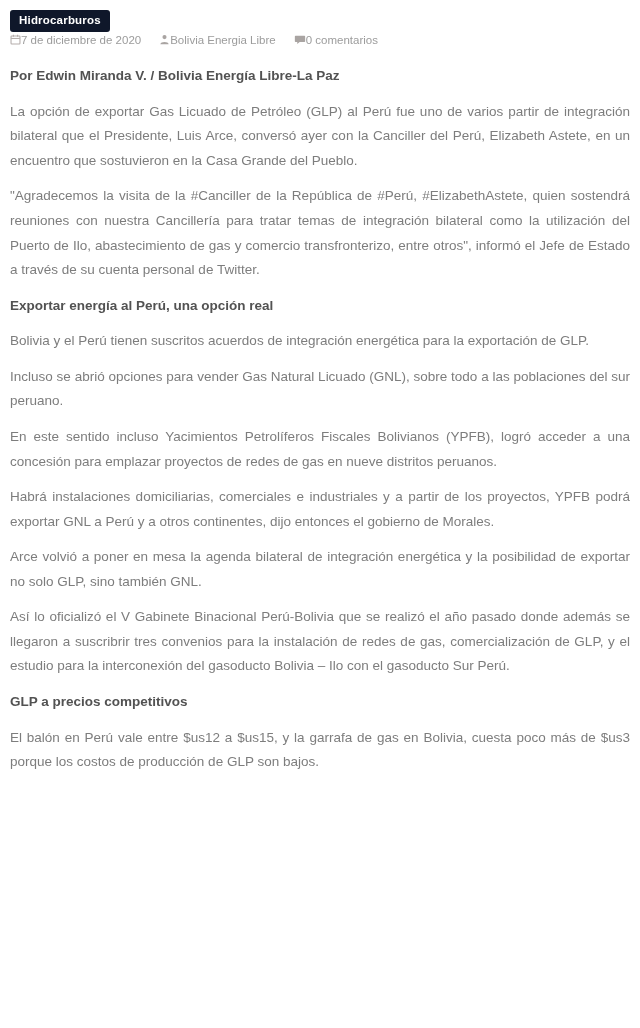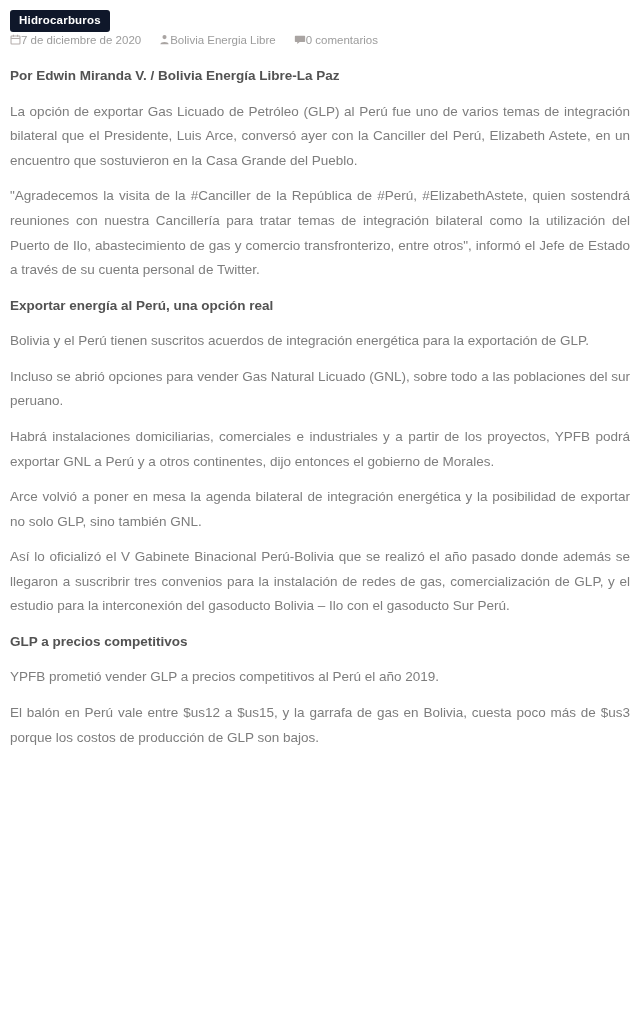--- a/index.html
+++ b/index.html
@@ -106,27 +106,27 @@
           <path d="M1.5 2.5 h13 a1 1 0 0 1 1 1 v7 a1 1 0 0 1 -1 1 h-7 l-3.5 3 v-3 h-2.5 a1 1 0 0 1 -1 -1 v-7 a1 1 0 0 1 1 -1 Z"></path>
         </svg>
       </span>
       <a>0 comentarios</a>
     </span>
   </div>
 
   <article>
     <p class="byline">Por Edwin Miranda V. / Bolivia Energía Libre-La Paz</p>
 
-    <p class="p">La opción de exportar Gas Licuado de Petróleo (GLP) al Perú fue uno de varios temas de integración bilateral que el Presidente, Luis Arce, conversó ayer con la Canciller del Perú, Elizabeth Astete, en un encuentro que sostuvieron en la Casa Grande del Pueblo.</p>
+    <p class="p">La opción de exportar Gas Licuado de Petróleo (GLP) al Perú fue uno de varios partir de integración bilateral que el Presidente, Luis Arce, conversó ayer con la Canciller del Perú, Elizabeth Astete, en un encuentro que sostuvieron en la Casa Grande del Pueblo.</p>
     <p class="p">"Agradecemos la visita de la #Canciller de la República de #Perú, #ElizabethAstete, quien sostendrá reuniones con nuestra Cancillería para tratar temas de integración bilateral como la utilización del Puerto de Ilo, abastecimiento de gas y comercio transfronterizo, entre otros", informó el Jefe de Estado a través de su cuenta personal de Twitter.</p>
     <p class="h">Exportar energía al Perú, una opción real</p>
     <p class="p">Bolivia y el Perú tienen suscritos acuerdos de integración energética para la exportación de GLP.</p>
     <p class="p">Incluso se abrió opciones para vender Gas Natural Licuado (GNL), sobre todo a las poblaciones del sur peruano.</p>
+    <p class="p">En este sentido incluso Yacimientos Petrolíferos Fiscales Bolivianos (YPFB), logró acceder a una concesión para emplazar proyectos de redes de gas en nueve distritos peruanos.</p>
     <p class="p">Habrá instalaciones domiciliarias, comerciales e industriales y a partir de los proyectos, YPFB podrá exportar GNL a Perú y a otros continentes, dijo entonces el gobierno de Morales.</p>
     <p class="p">Arce volvió a poner en mesa la agenda bilateral de integración energética y la posibilidad de exportar no solo GLP, sino también GNL.</p>
     <p class="p">Así lo oficializó el V Gabinete Binacional Perú-Bolivia que se realizó el año pasado donde además se llegaron a suscribrir tres convenios para la instalación de redes de gas, comercialización de GLP, y el estudio para la interconexión del gasoducto Bolivia – Ilo con el gasoducto Sur Perú.</p>
     <p class="h">GLP a precios competitivos</p>
-    <p class="p">YPFB prometió vender GLP a precios competitivos al Perú el año 2019.</p>
     <p class="p">El balón en Perú vale entre $us12 a $us15, y la garrafa de gas en Bolivia, cuesta poco más de $us3 porque los costos de producción de GLP son bajos.</p>
 
   </article>
 
 </div>
 
 </body></html>

